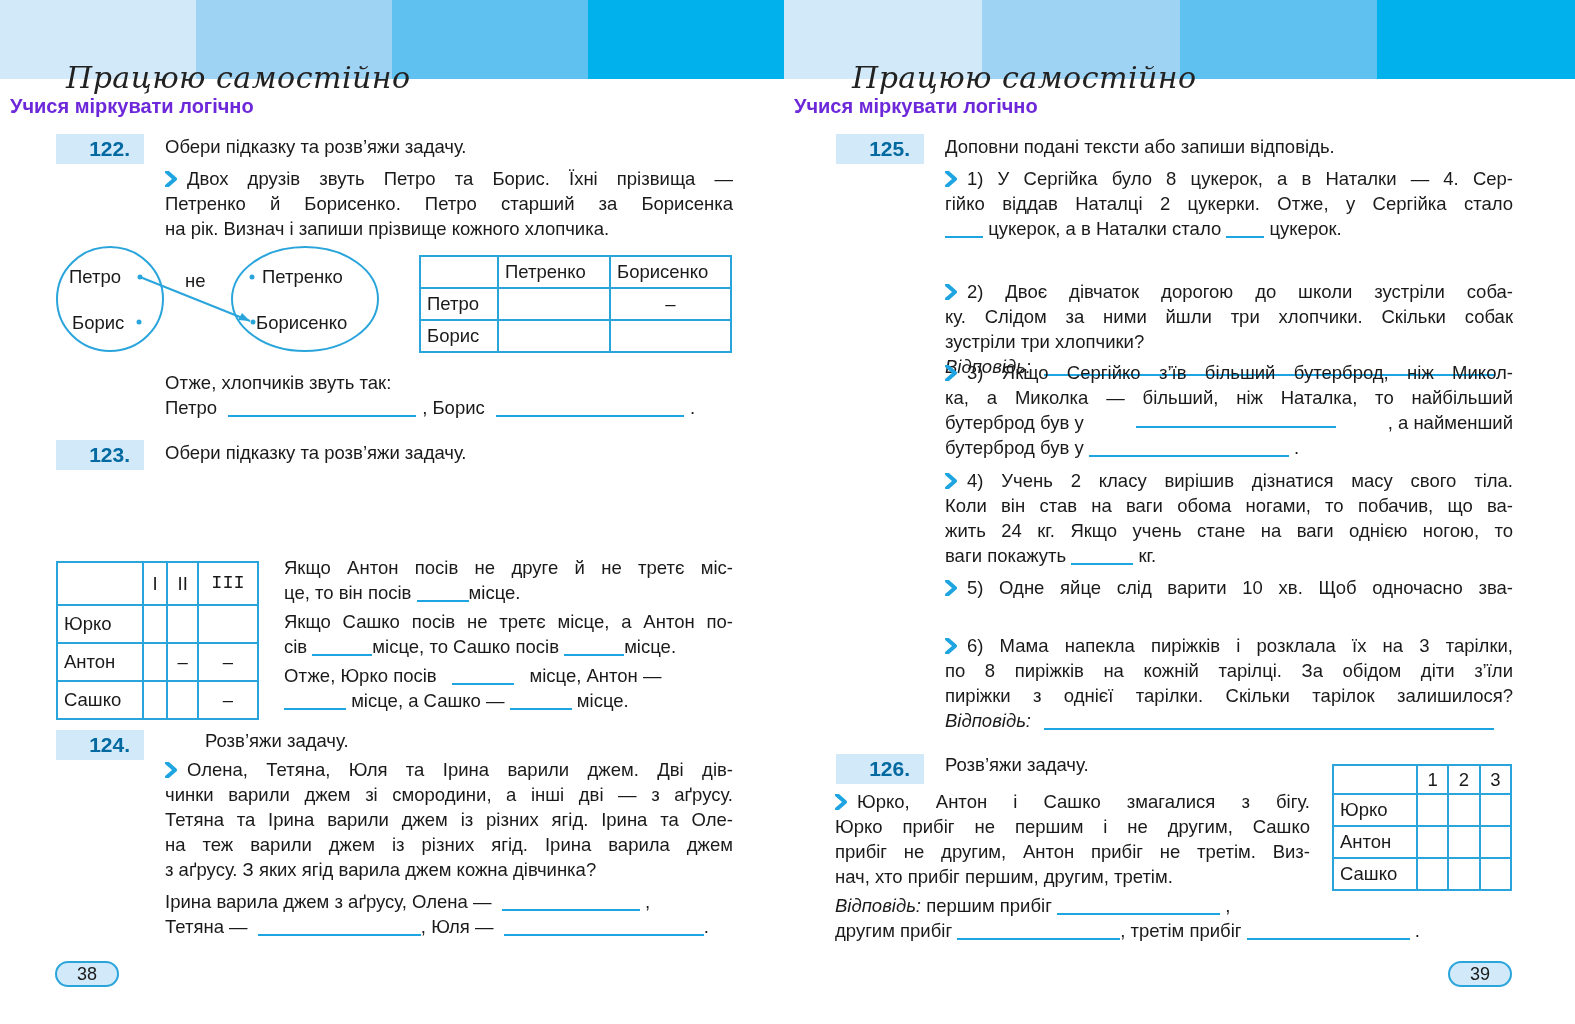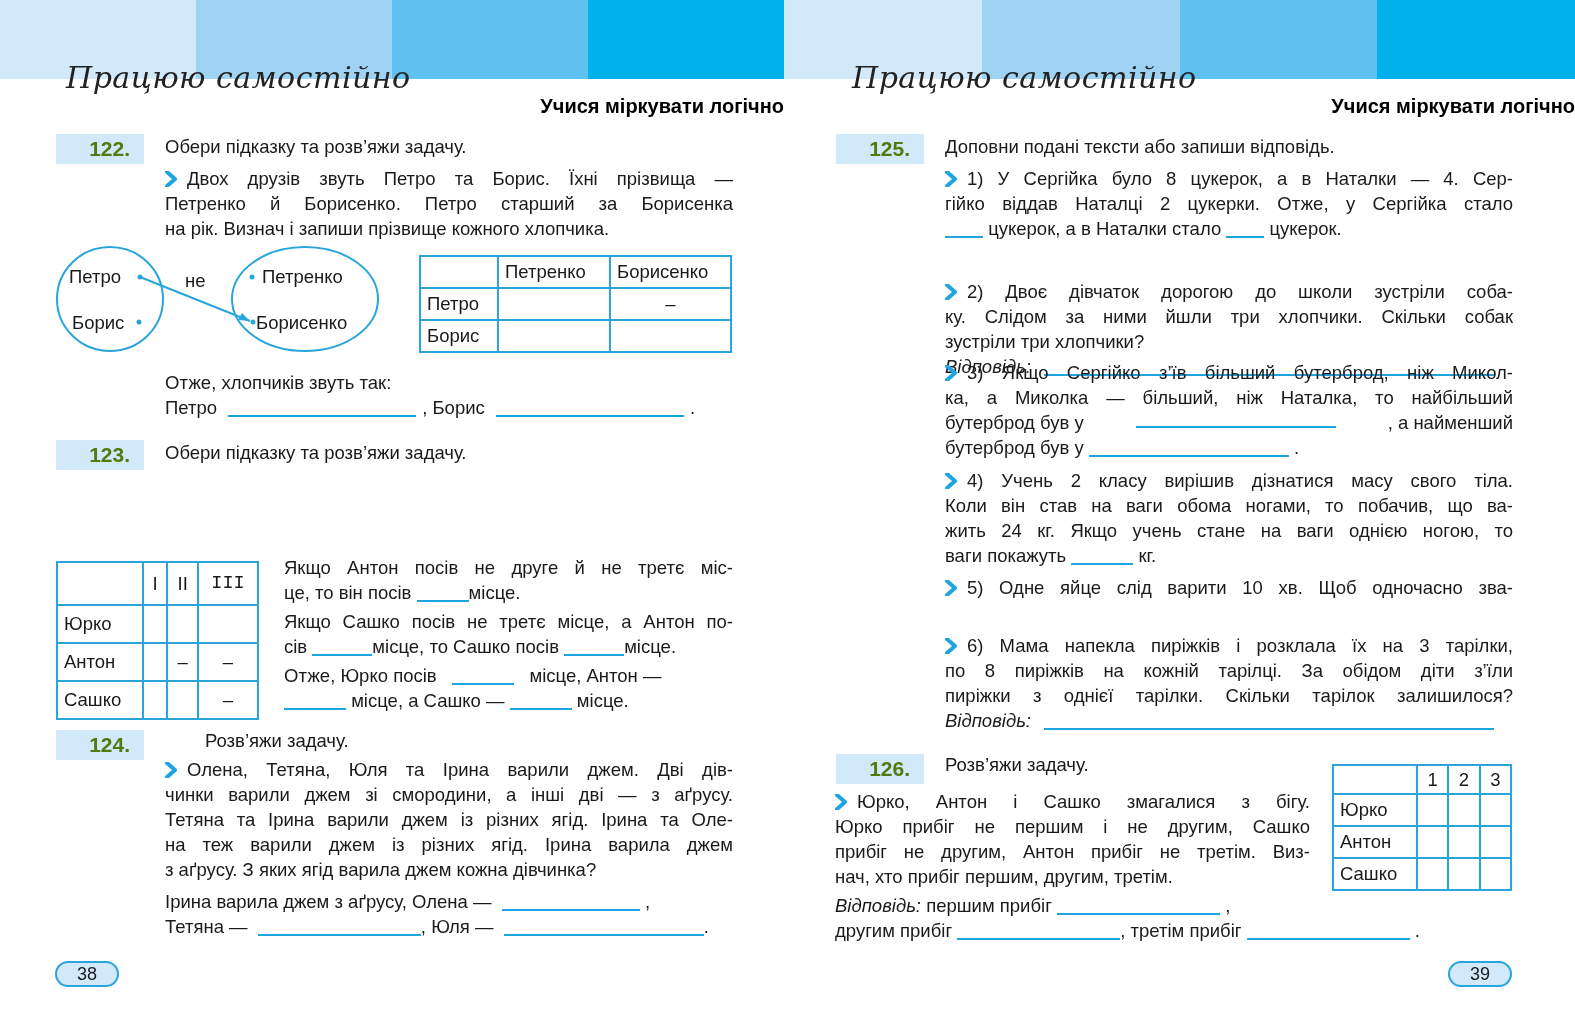--- a/index.html
+++ b/index.html
@@ -9,24 +9,24 @@
   .page.left { left: 0; width: 784px; }
   .page.right { left: 784px; width: 791px; }
   .header { position: absolute; top: 0; left: 0; height: 79px; width: 100%; display: flex; }
   .header .band { height: 79px; flex: 1; }
   .header .b1 { background: #d1e9f9; }
   .header .b2 { background: #9fd3f3; }
   .header .b3 { background: #5fc1f0; }
   .header .b4 { background: #00b1eb; }
   .page.right .header { left: 0; }
   .header-title { position: absolute; top: 24px; left: 66px; font-family: "DejaVu Serif", serif; font-style: italic; font-size: 30px; color: #222; letter-spacing: 0.5px; font-weight: normal; margin-top: 36px; }
-  .section-title { position: absolute; top: 95px; width: 100%; text-align: right; color: #000000; font-weight: bold; font-size: 20px; }
+  .section-title { position: absolute; top: 95px; width: 100%; text-align: left; color: #6d28d9; font-weight: bold; font-size: 20px; }
   .page.left .section-title { left: 0; width: 784px; padding-left: 10px; }
   .page.right .section-title { left: 0; width: 791px; padding-left: 10px; }
-  .task-num { position: absolute; width: 88px; height: 30px; background: #d1e9f9; font-weight: bold; font-size: 21px; text-align: right; padding-right: 14px; line-height: 30px; color: #4d7c0f; }
+  .task-num { position: absolute; width: 88px; height: 30px; background: #d1e9f9; font-weight: bold; font-size: 21px; text-align: right; padding-right: 14px; line-height: 30px; color: #0369a1; }
   .txt { position: absolute; font-size: 18.5px; line-height: 25px; color: #1a1a1a; }
   .justify { text-align: justify; text-align-last: justify; }
   .chev { display: inline-block; width: 12px; height: 16px; margin-right: 10px; vertical-align: -2px; }
   .chev svg { display: block; }
   .blank { display: inline-block; border-bottom: 2px solid #1ea4e0; height: 18px; vertical-align: -3px; }
   .italic { font-style: italic; }
   table.grid { position: absolute; border-collapse: collapse; font-size: 18.5px; }
   table.grid td { border: 2px solid #2aa5dc; padding: 0 6px; height: 32px; }
   .pagenum { position: absolute; width: 64px; height: 26px; border: 2px solid #2aa5dc; background: #d1e9f9; border-radius: 13px; text-align: center; line-height: 22px; font-size: 18px; }
   .diagram { position: absolute; }

